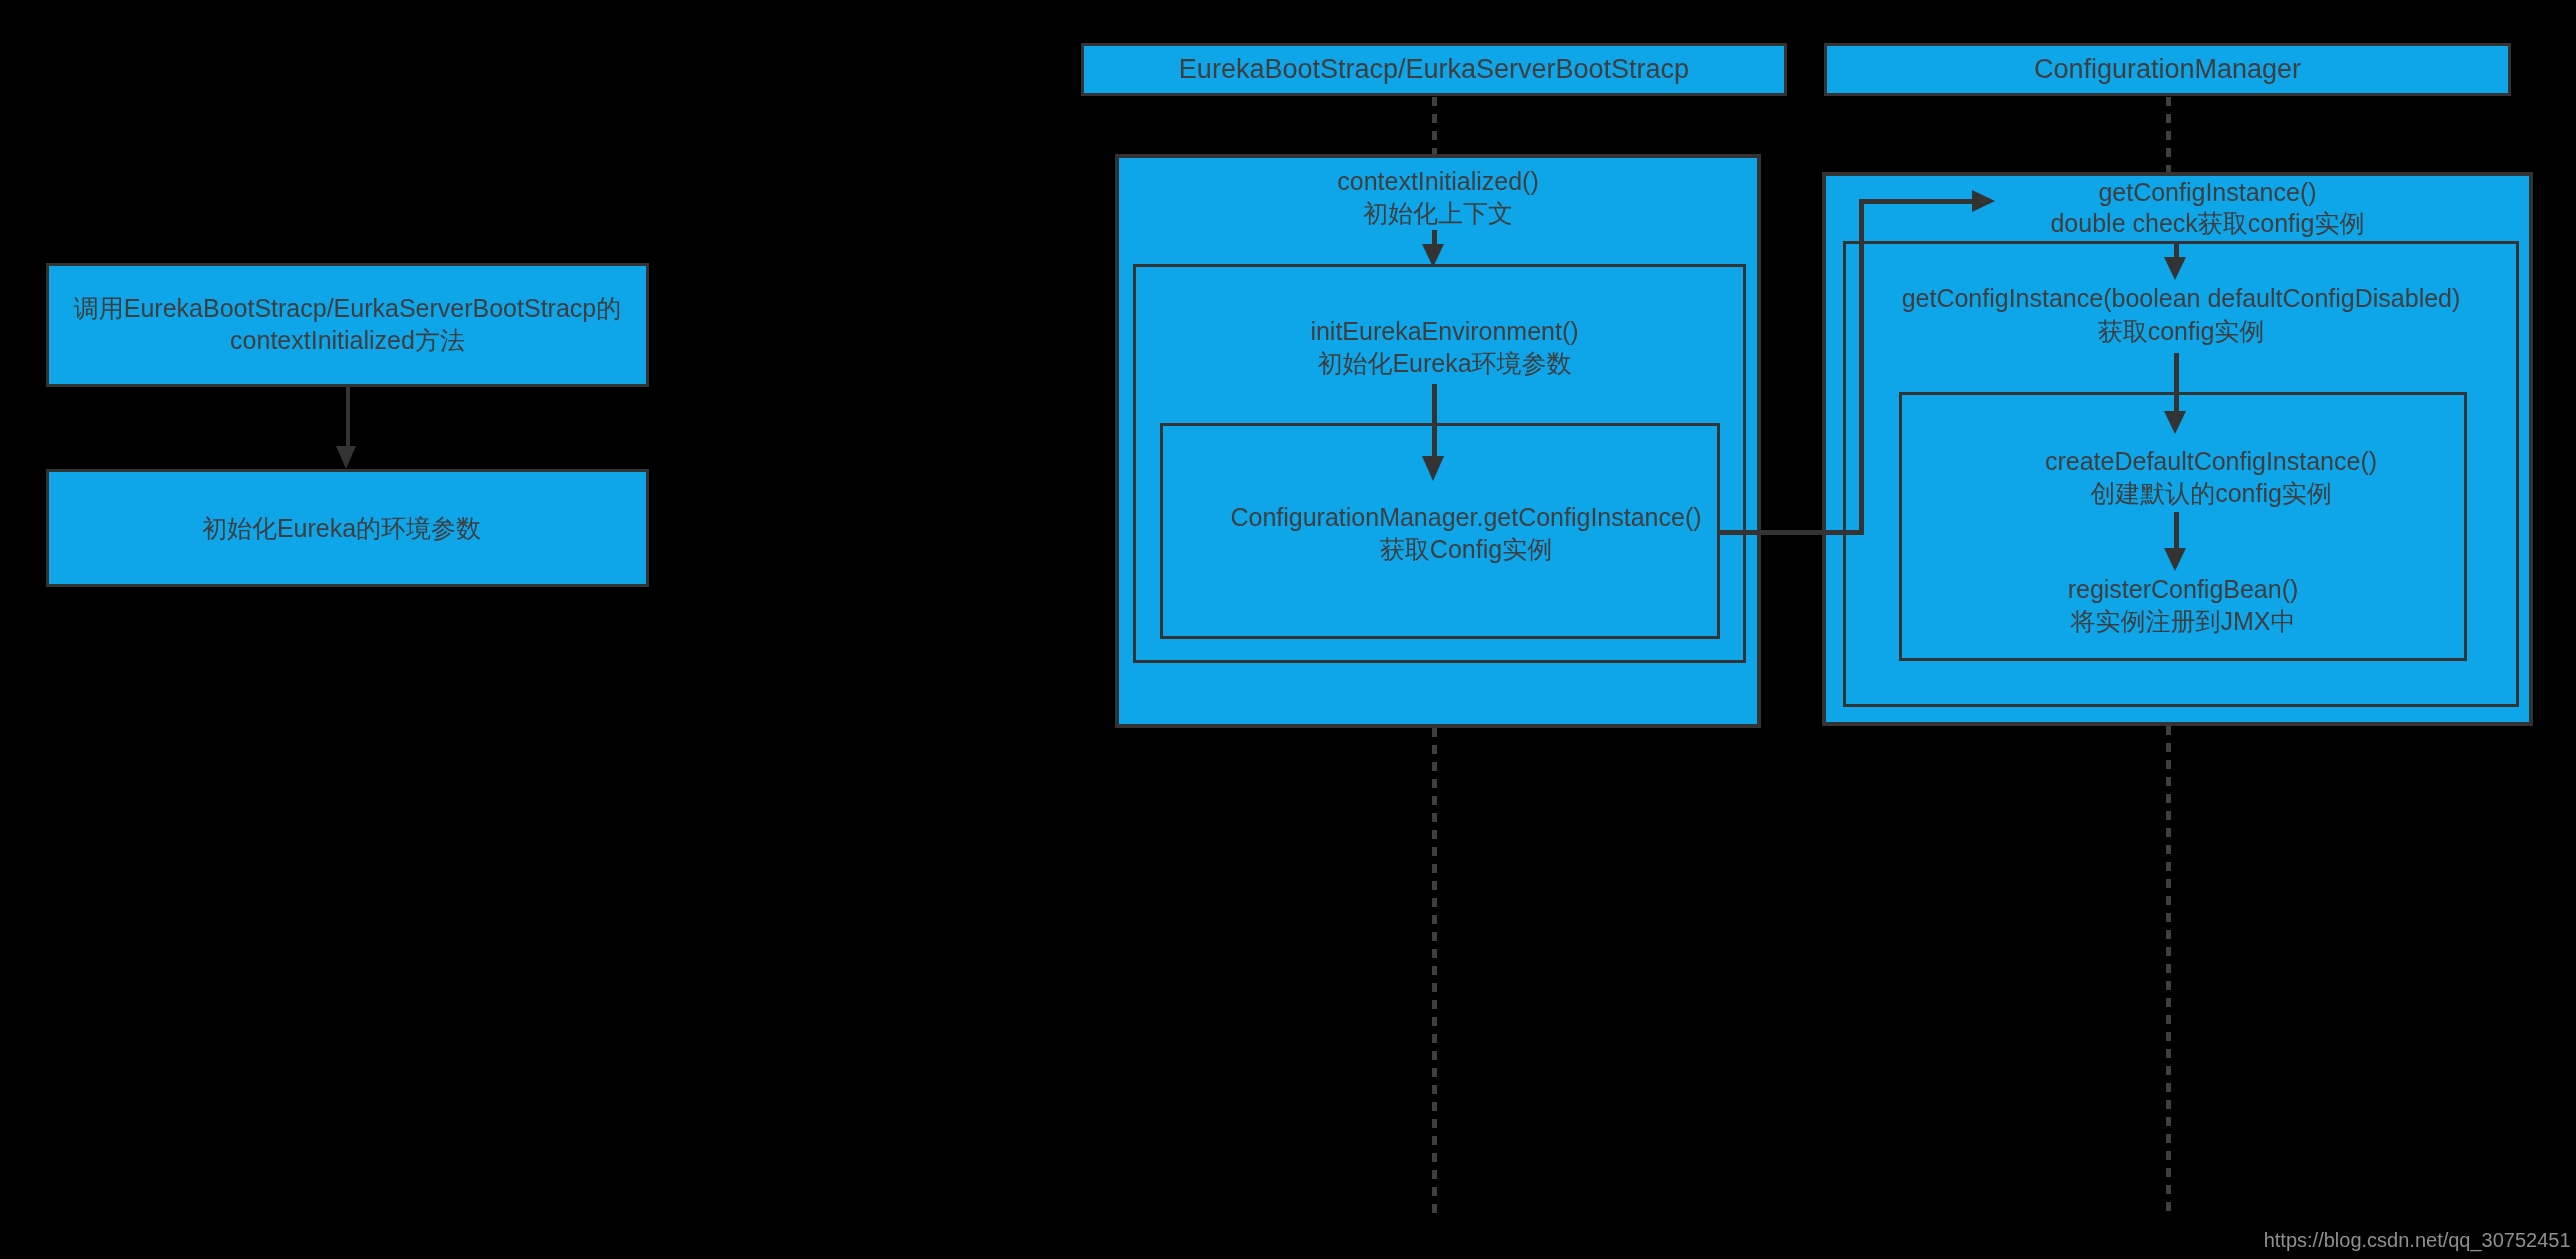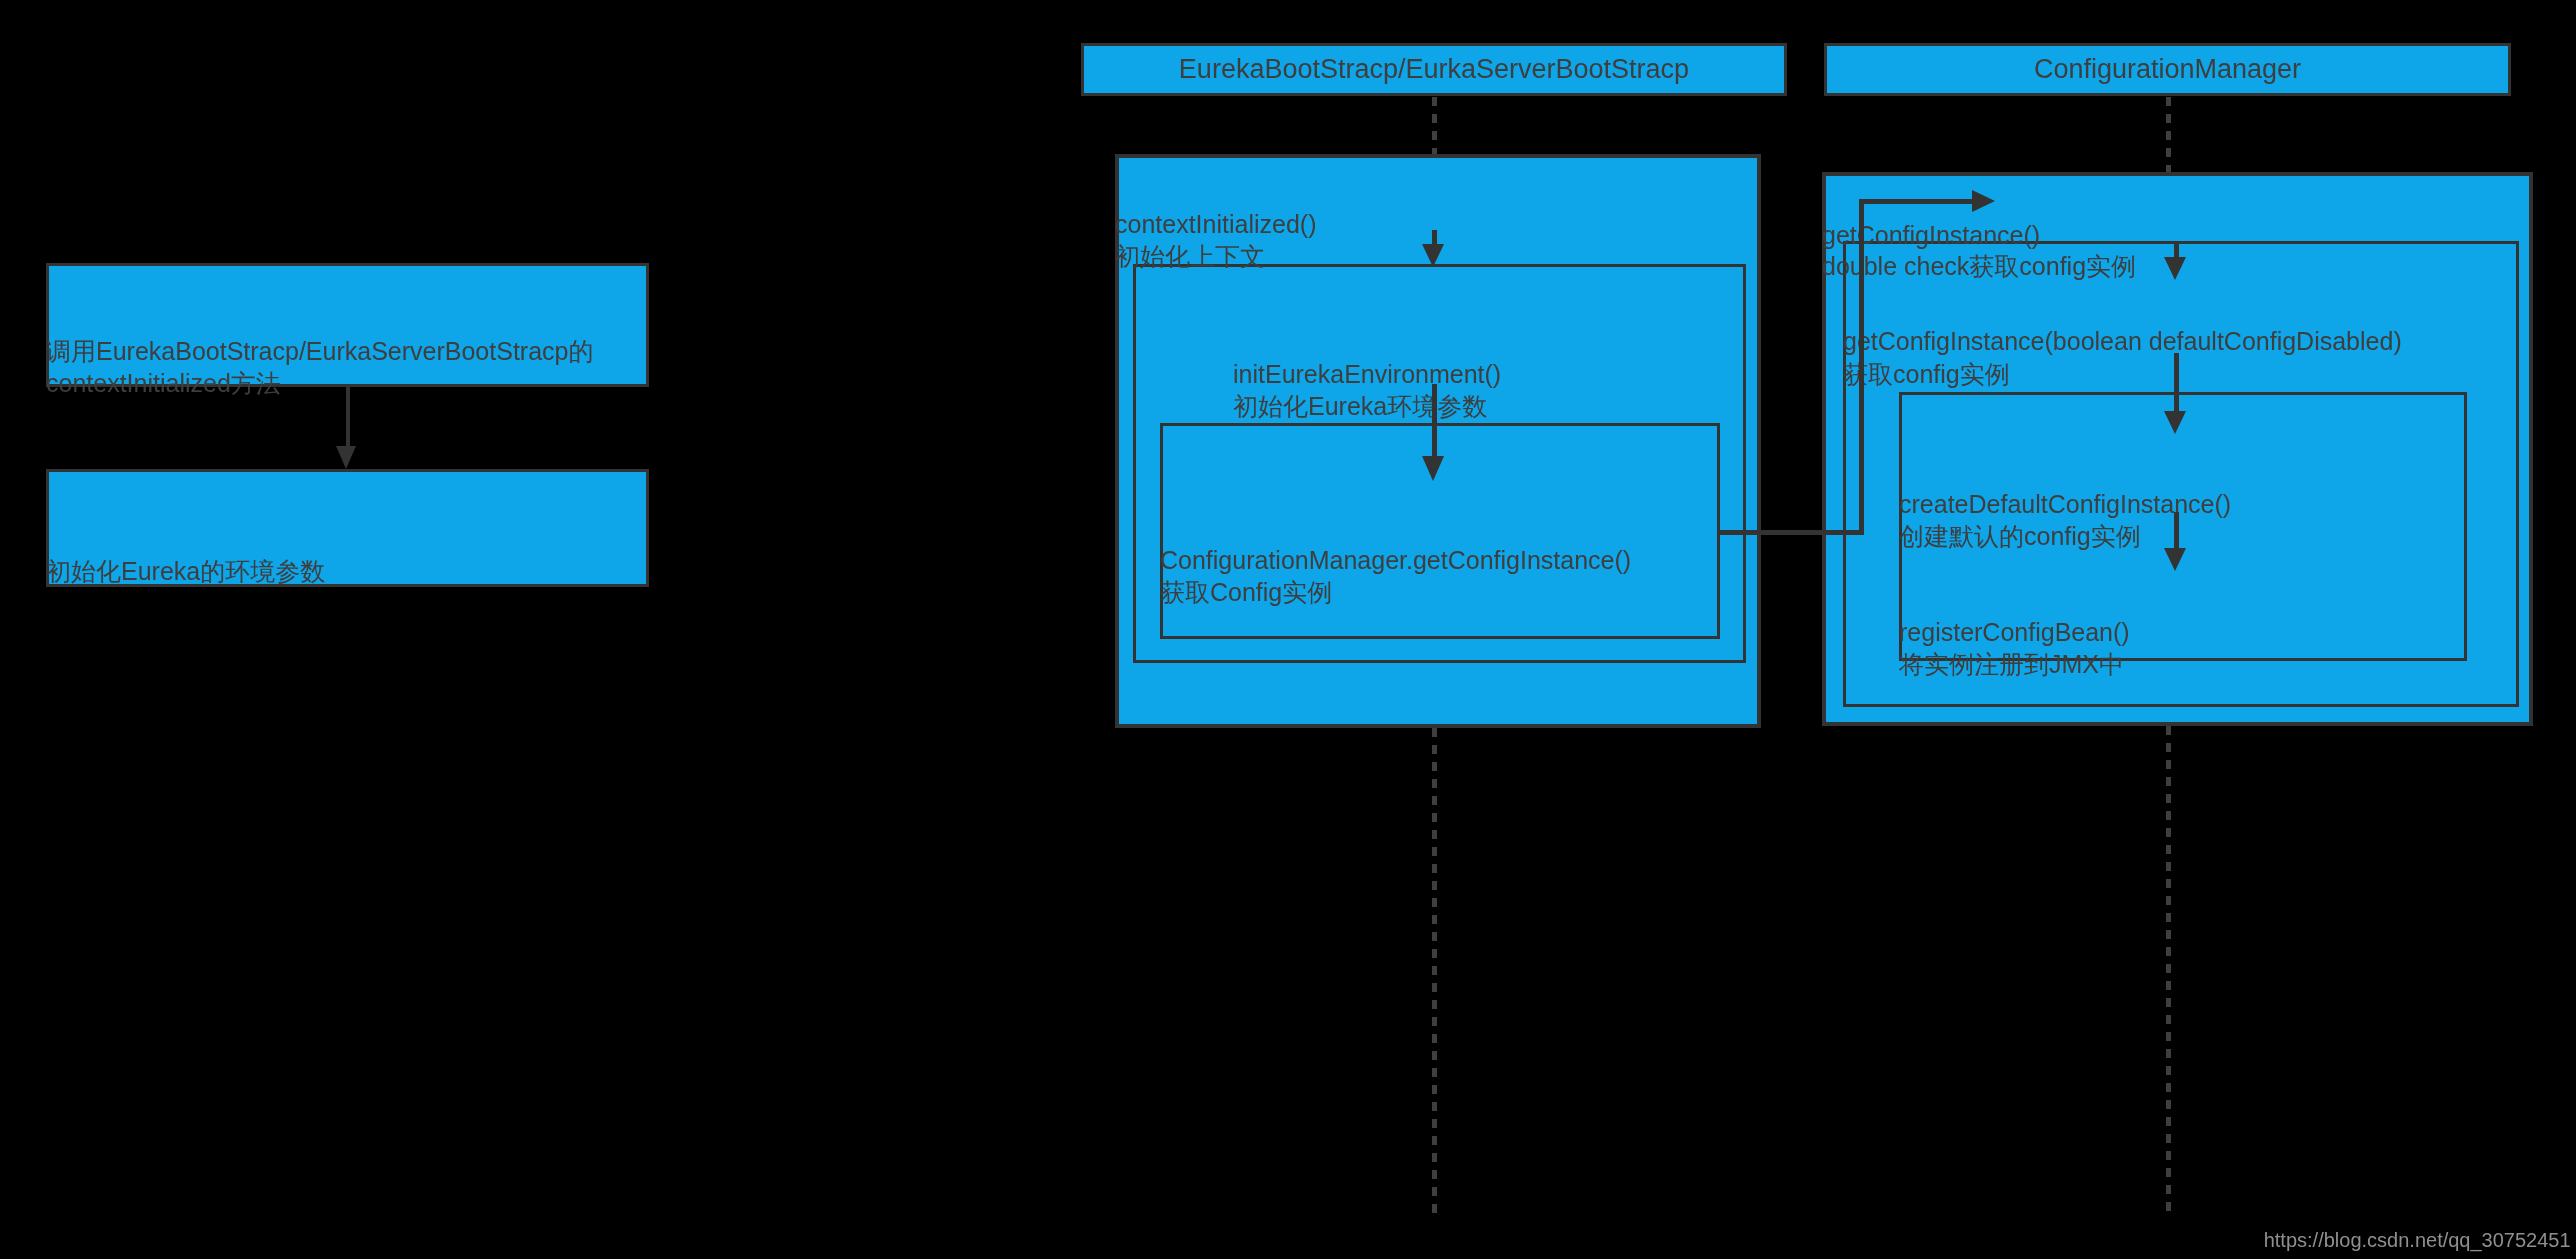--- a/index.html
+++ b/index.html
@@ -16,25 +16,25 @@
     border:3.6px solid #333;
     box-sizing:border-box;
   }
   .box.thick{border-width:4.5px;}
   .hdr{
     display:flex;align-items:center;justify-content:center;
     font-size:27px;color:#3e3e3e;
   }
   .txt{
     position:absolute;
+    text-align:center;
     color:#3e3e3e;
     font-size:25px;
     line-height:32px;
     white-space:nowrap;
-    margin-top:43px;
   }
   .vshaft{position:absolute;width:4.5px;background:#333;}
   .hseg{position:absolute;height:4.5px;background:#333;}
   .head-down{
     position:absolute;width:0;height:0;
     border-left:11.8px solid transparent;
     border-right:11.8px solid transparent;
     border-top:23.5px solid #333;
   }
   .head-right{
@@ -56,21 +56,21 @@
   #L2t{left:46px;top:512px;width:591px;}
   
   #hdrM{left:1081px;top:43px;width:706px;height:53px;}
   #llM1{left:1432px;top:97px;height:57px;}
   #llM2{left:1432px;top:728px;height:488px;}
   #outM{left:1115px;top:154px;width:646px;height:574px;}
   #outMt{left:1115px;top:165px;width:646px;}
   #a1s{left:1432px;top:230px;height:16.3px;}
   #a1h{left:1422px;top:244px;}
   #inM{left:1133px;top:264px;width:613px;height:399px;}
-  #inMt{left:1189px;top:315px;width:613px;padding-left:44px;}
+  #inMt{left:1094px;top:315px;width:613px;padding-left:44px;}
   #a2s{left:1432px;top:384px;height:74px;}
   #a2h{left:1422px;top:456px;border-top-width:25px;}
   #innM{left:1160px;top:423px;width:560px;height:216px;}
   #innMt{left:1160px;top:501px;width:612px;}
   
   #conn1{left:1718px;top:530px;width:145px;}
   #conn2{left:1859px;top:199px;height:336px;}
   #conn3{left:1859px;top:199px;width:114px;}
   #connh{left:1972px;top:190px;}
   

